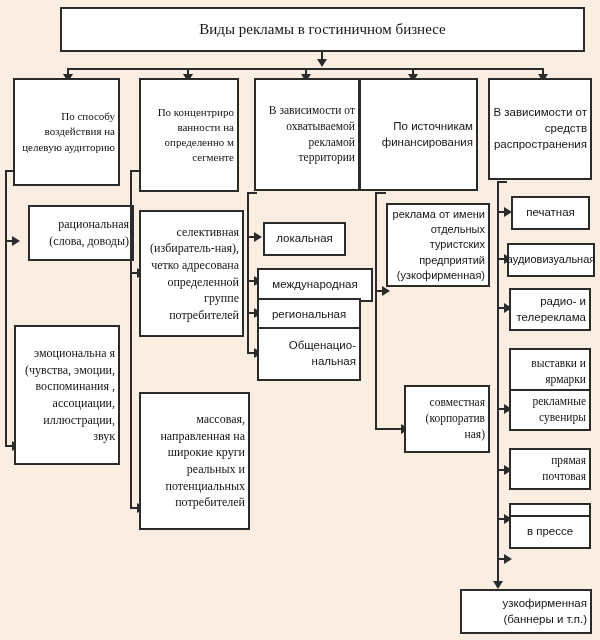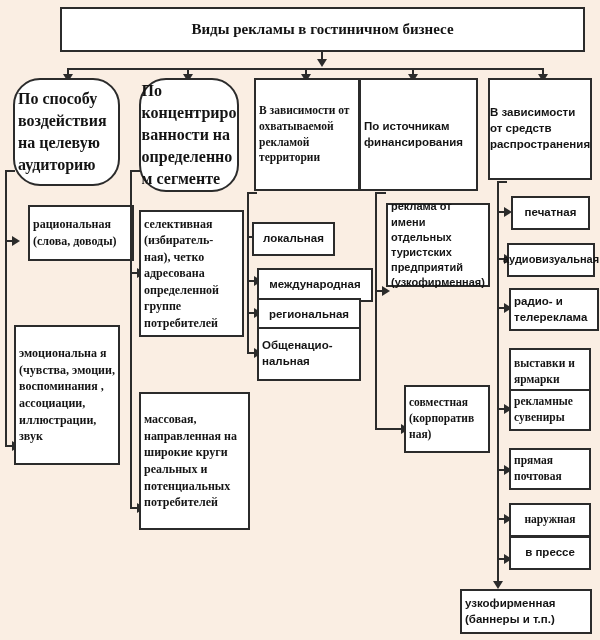--- a/index.html
+++ b/index.html
@@ -20,26 +20,25 @@
     background: #faeee3;
   }
   .box {
     position: absolute;
     background: #ffffff;
     border: 2px solid #2b2b2b;
     box-sizing: border-box;
     display: flex;
     align-items: center;
     justify-content: center;
-    text-align: left;
+    text-align: right;
     color: #141414;
     line-height: 1.38;
     padding: 15px 3px;
     font-family: "Liberation Serif", serif;
-    font-weight: bold;
   }
   .box.sans {
     font-family: "Liberation Sans", sans-serif;
   }
   .ln {
     position: absolute;
     background: #2b2b2b;
   }
   .hln { height: 2px; }
   .vln { width: 2px; }
@@ -51,21 +50,21 @@
     border-top: 8px solid #2b2b2b;
   }
   .arr-r {
     position: absolute;
     width: 0; height: 0;
     border-top: 5px solid transparent;
     border-bottom: 5px solid transparent;
     border-left: 8px solid #2b2b2b;
   }
   .t-title { font-size: 15px; }
-  .t-lvl1  { font-size: 16px; border-radius: 27px; }
+  .t-lvl1  { font-size: 11px; }
   .t-lvl1s { font-size: 11.5px; }
   .t-mid   { font-size: 12px; }
   .t-small { font-size: 11.5px; }
   .t-tiny  { font-size: 11px; }
 </style>
 </head>
 <body>
 
 <div id="stage">
 
@@ -155,21 +154,21 @@
 
   <div class="ln hln" style="left:247px; top:280px; width:9px;"></div>
   <div class="arr-r" style="left:254px; top:276px;"></div>
 
   <div class="ln hln" style="left:247px; top:312px; width:9px;"></div>
   <div class="arr-r" style="left:254px; top:308px;"></div>
 
   <div class="ln hln" style="left:247px; top:352px; width:9px;"></div>
   <div class="arr-r" style="left:254px; top:348px;"></div>
 
-  <div class="box sans t-small" style="left:252px; top:222px; width:83px; height:32px;">
+  <div class="box sans t-small" style="left:263px; top:222px; width:83px; height:32px;">
     <span>локальная</span>
   </div>
 
   <div class="box sans t-small" style="left:257px; top:268px; width:116px; height:26px;">
     <span>международная</span>
   </div>
 
   <div class="box sans t-small" style="left:257px; top:298px; width:104px; height:26px;">
     <span>региональная</span>
   </div>
@@ -220,41 +219,41 @@
   <div class="arr-r" style="left:504px; top:554px;"></div>
 
   <div class="box sans t-small" style="left:511px; top:196px; width:79px; height:32px;">
     <span>печатная</span>
   </div>
 
   <div class="box sans t-tiny" style="left:507px; top:243px; width:88px; height:31px;">
     <span>аудиовизуальная</span>
   </div>
 
-  <div class="box sans t-small" style="left:509px; top:288px; width:90px; height:43px;">
+  <div class="box sans t-small" style="left:509px; top:288px; width:82px; height:43px;">
     <span>радио- и телереклама</span>
   </div>
 
   <div class="box t-small" style="left:509px; top:348px; width:82px; height:48px;">
     <span>выставки и ярмарки</span>
   </div>
 
   <div class="box t-small" style="left:509px; top:448px; width:82px; height:42px;">
     <span>прямая почтовая</span>
   </div>
 
   <div class="box t-small" style="left:509px; top:389px; width:82px; height:42px;">
     <span>рекламные сувениры</span>
   </div>
 
   <div class="box t-small" style="left:509px; top:503px; width:82px; height:30px;">
     <span>наружная</span>
   </div>
 
-  <div class="box sans t-small" style="left:509px; top:536px; width:82px; height:30px;">
+  <div class="box sans t-small" style="left:509px; top:515px; width:82px; height:30px;">
     <span>в прессе</span>
   </div>
 
   <div class="arr-d" style="left:493px; top:581px;"></div>
 
   <div class="box sans t-small" style="left:460px; top:589px; width:132px; height:45px;">
     <span>узкофирменная (баннеры и т.п.)</span>
   </div>
 
 </div>

